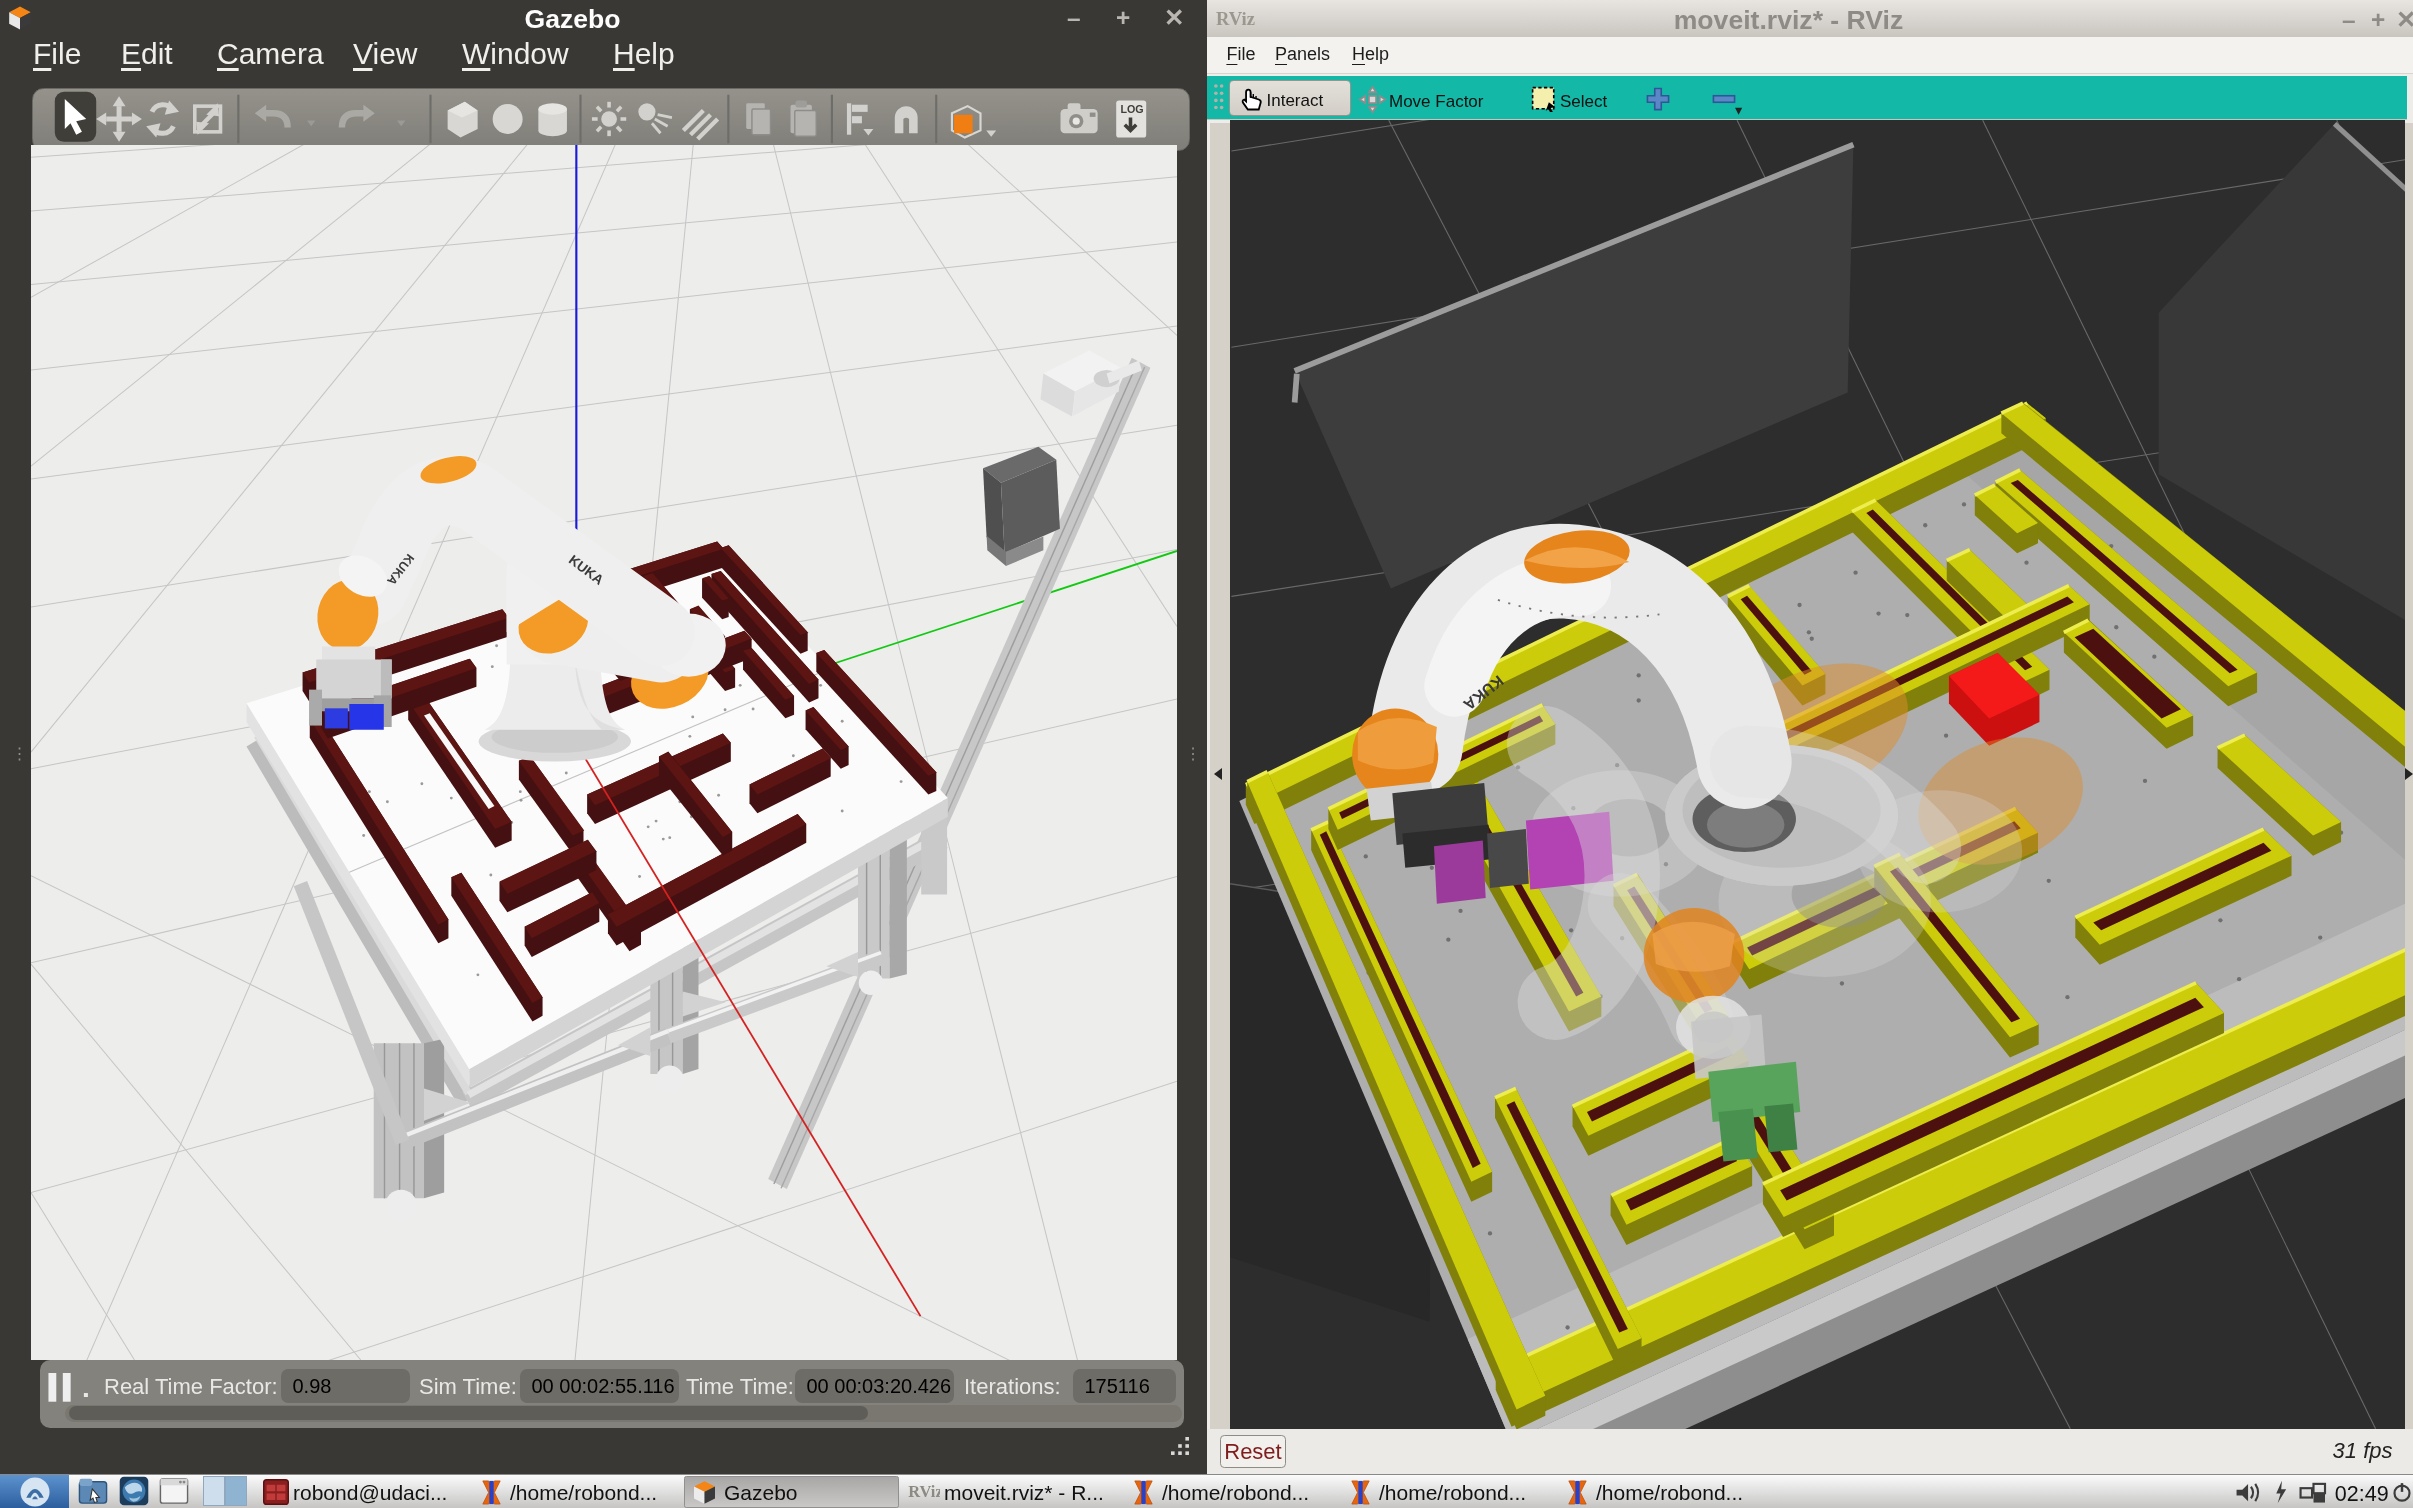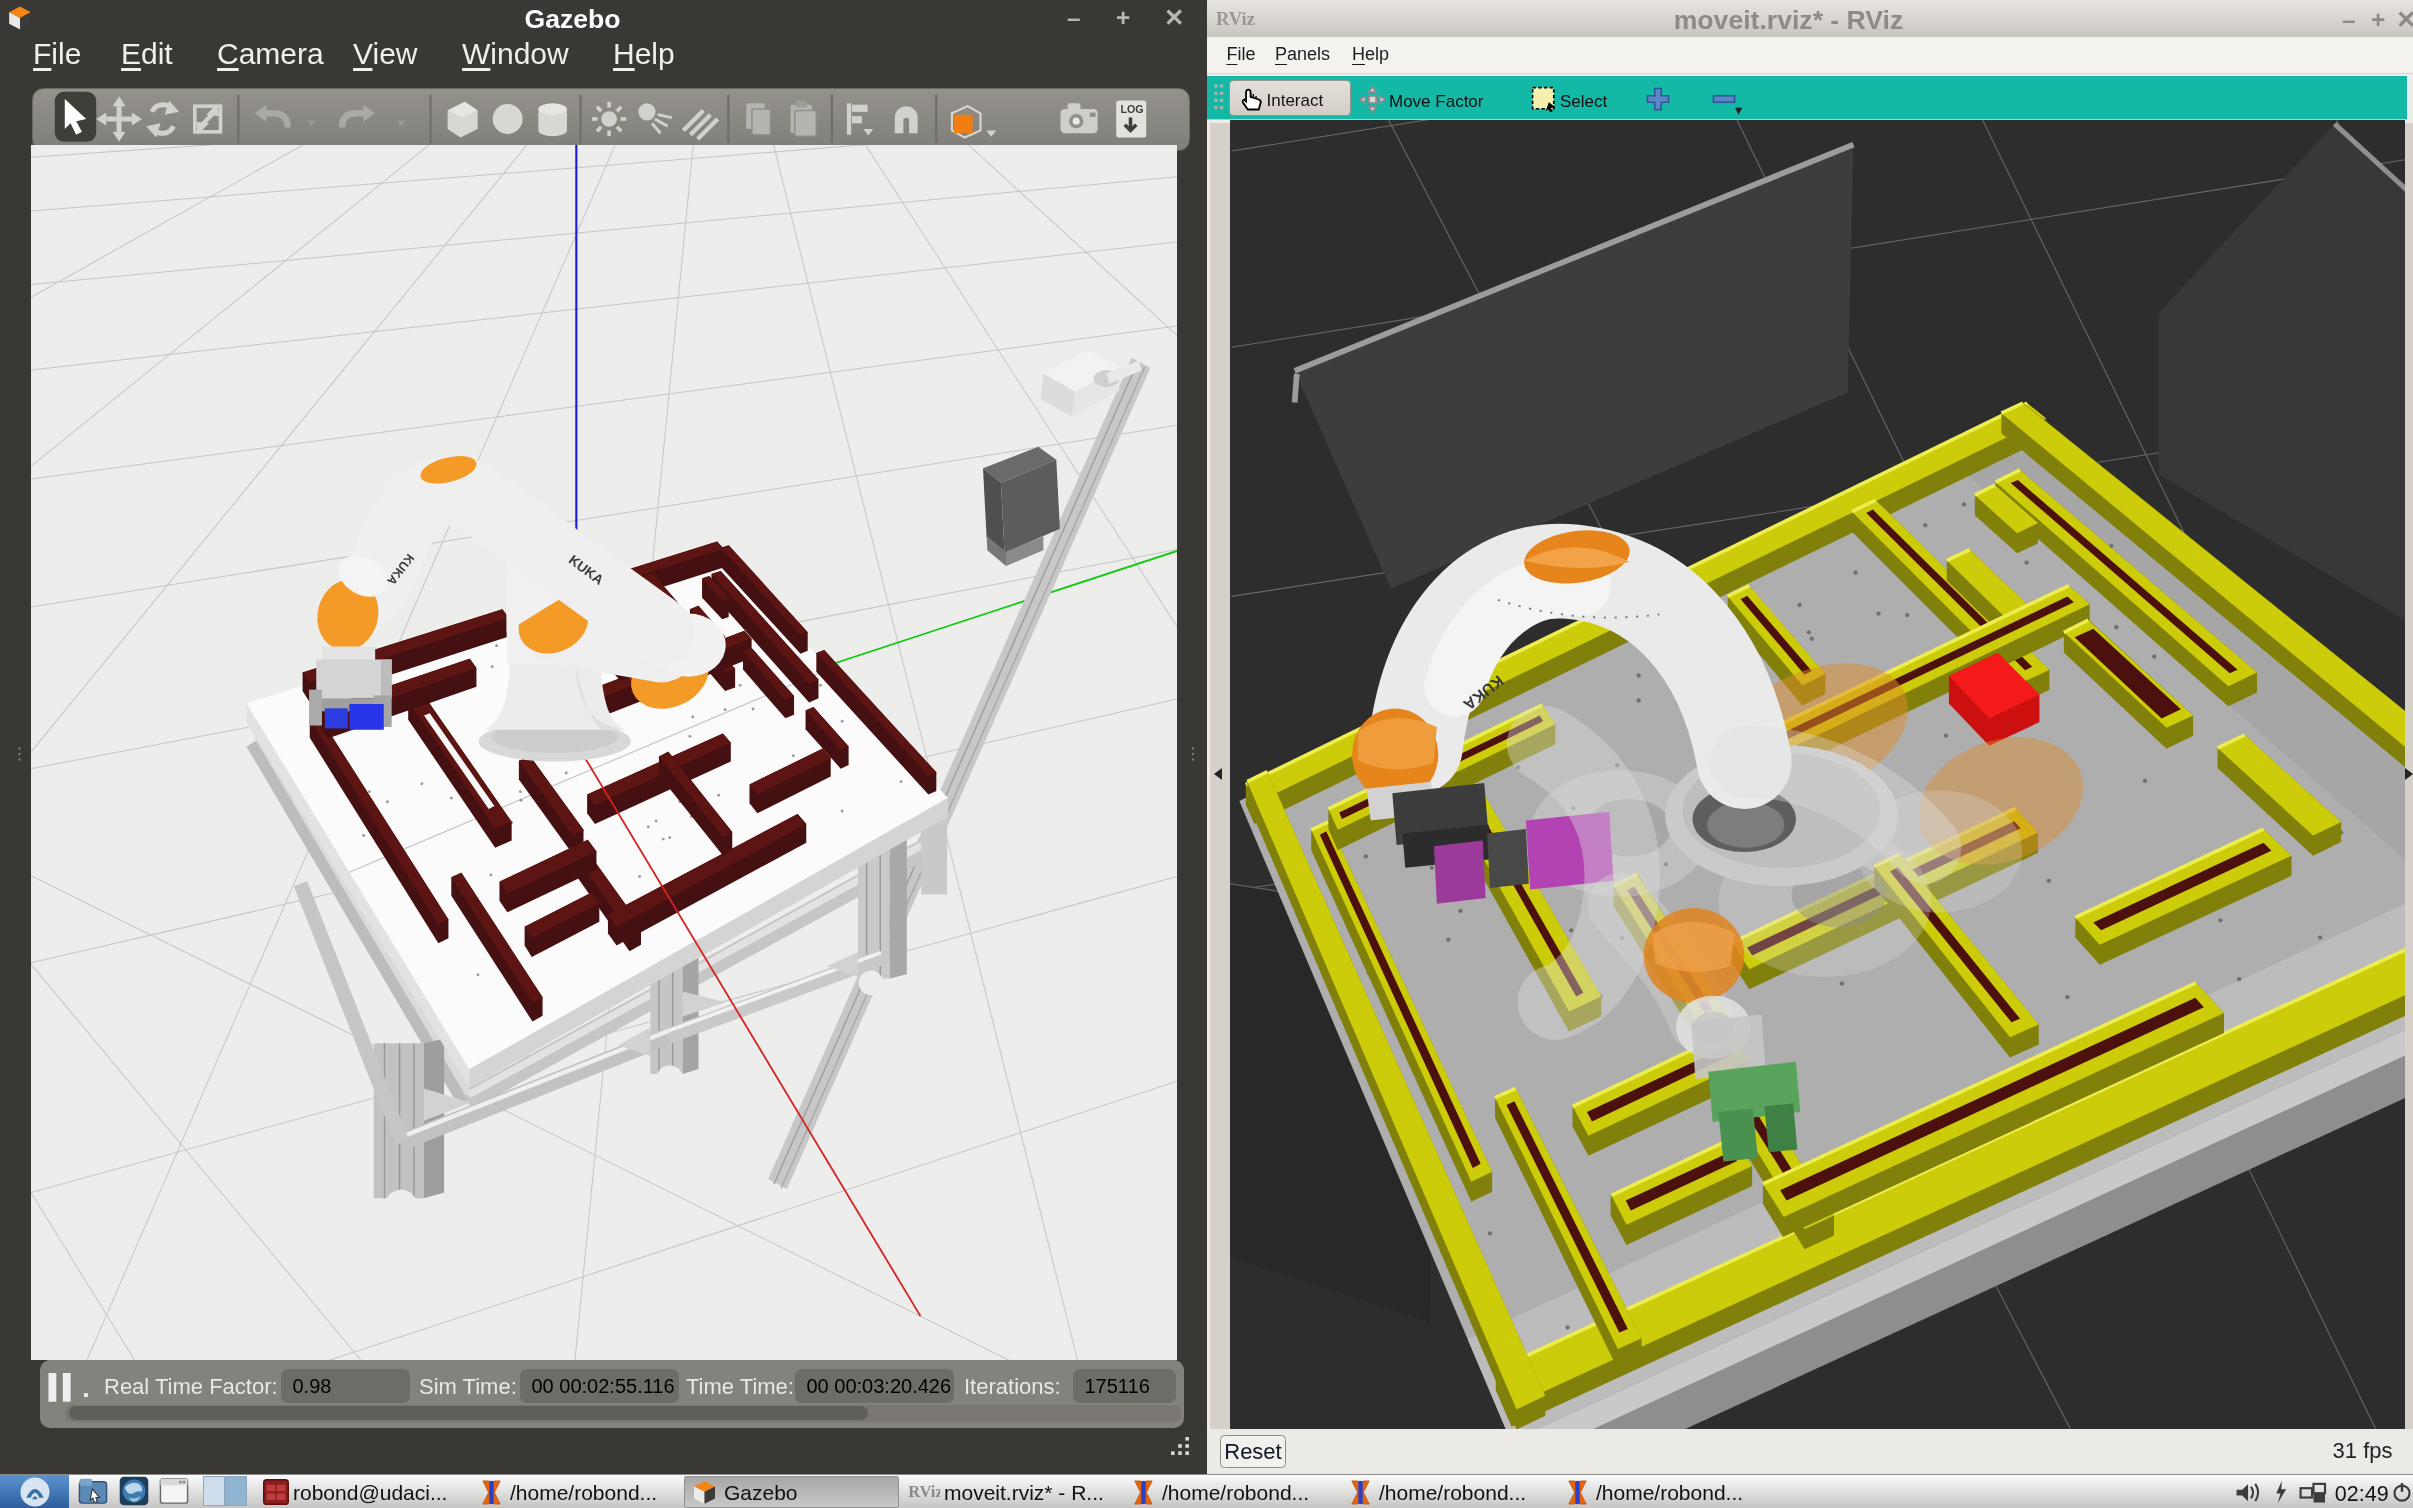--- a/index.html
+++ b/index.html
@@ -42,22 +42,22 @@
 #rv-toolbar { left:0; top:76px; width:1200px; height:44px; background:#14b8a6;
   border-bottom:1.4px solid #c9c6c0; font-size:17px; color:#111; }
 #rv-interact { position:absolute; left:21.5px; top:3.6px; width:122px; height:36px;
   background:linear-gradient(#e3e0da,#d2cec7); border:1.4px solid #97948e; border-radius:4.3px;
   font-size:17px; color:#111; padding:10px 0 0 37px; }
 #rv-view { left:23px; top:120px; width:1175px; height:1309px; background:#2d2d2d; overflow:hidden; }
 #rv-lpanel { left:2.9px; top:123px; width:20px; height:1306px; background:#d5d1c9; }
 #rv-rpanel { left:1198px; top:123px; width:8.6px; height:1306px; background:#d5d1c9; }
 #rv-status { left:0; top:1429px; width:1207px; height:45px; background:#eceae6; }
 #rv-reset { position:absolute; left:13px; top:5.7px; width:66px; height:33px; background:#f2f0ed;
-  border:1.4px solid #8f8c86; border-radius:4.3px; font-size:22px; text-align:center; padding-top:3.6px; color:#0f172a; }
-#rv-fps { position:absolute; right:21.5px; top:8.6px; font-size:22px; color:#222; }
+  border:1.4px solid #8f8c86; border-radius:4.3px; font-size:22px; text-align:center; padding-top:3.6px; color:#7f1d1d; }
+#rv-fps { position:absolute; right:21.5px; top:8.6px; font-size:22px; color:#222;font-style:italic; }
 
 
 #taskbar { left:0; top:1474px; width:2413px; height:34px;
   background:linear-gradient(#fbfbfb,#c6c5c4); border-top:1.4px solid #8a8a8a; }
 #tb-start { position:absolute; left:0; top:0; width:69px; height:33px;
   background:linear-gradient(#5c93cf,#2c5e9e); }
 .tb-ico { position:absolute; top:1.4px; width:30px; height:30px; }
 .tb-item { position:absolute; top:0; height:33px; font-size:21px; color:#111; padding-top:5.7px; }
 #tb-clock { position:absolute; right:24.4px; top:6.5px; font-size:21.5px; color:#111; }
 </style>

